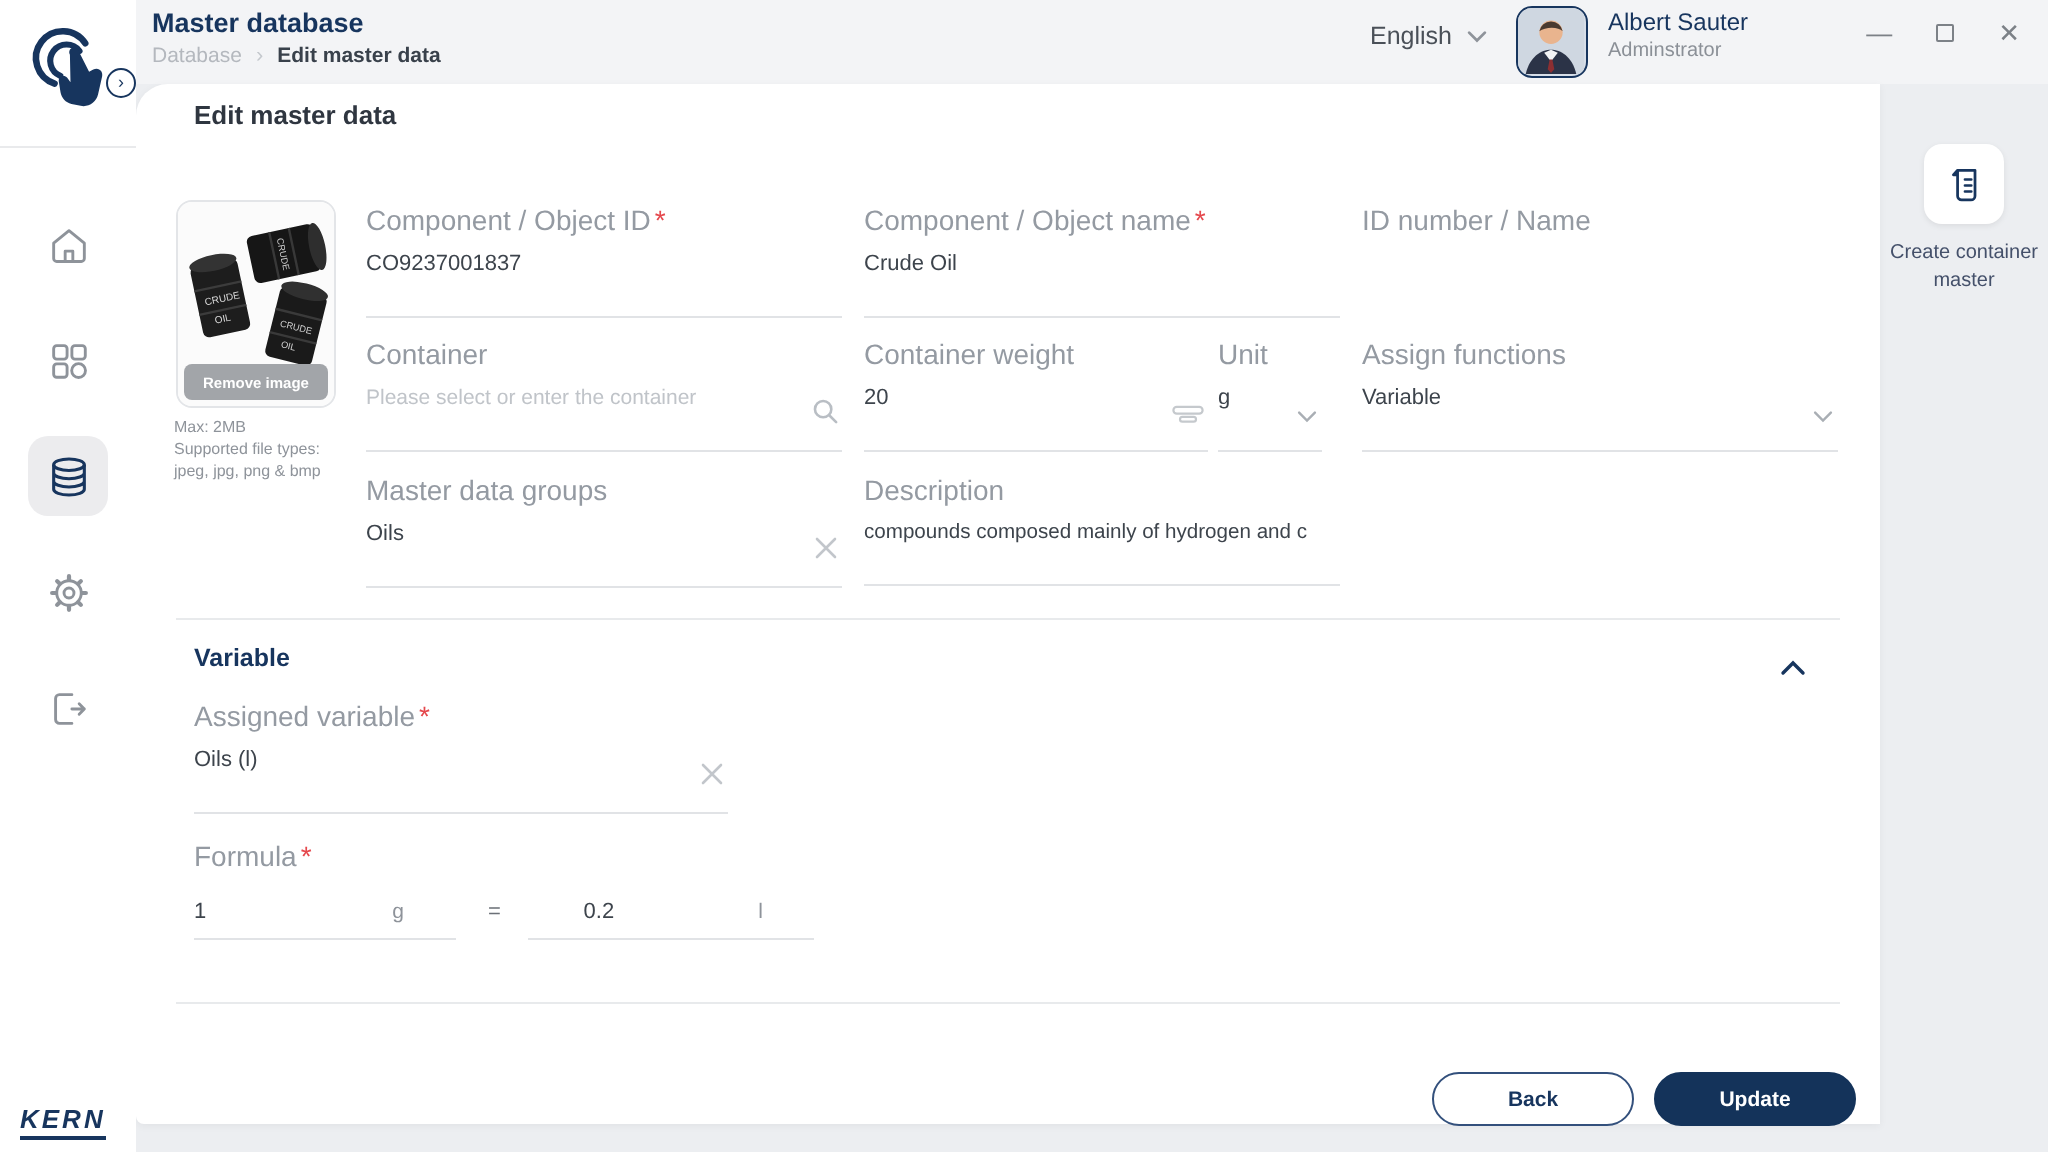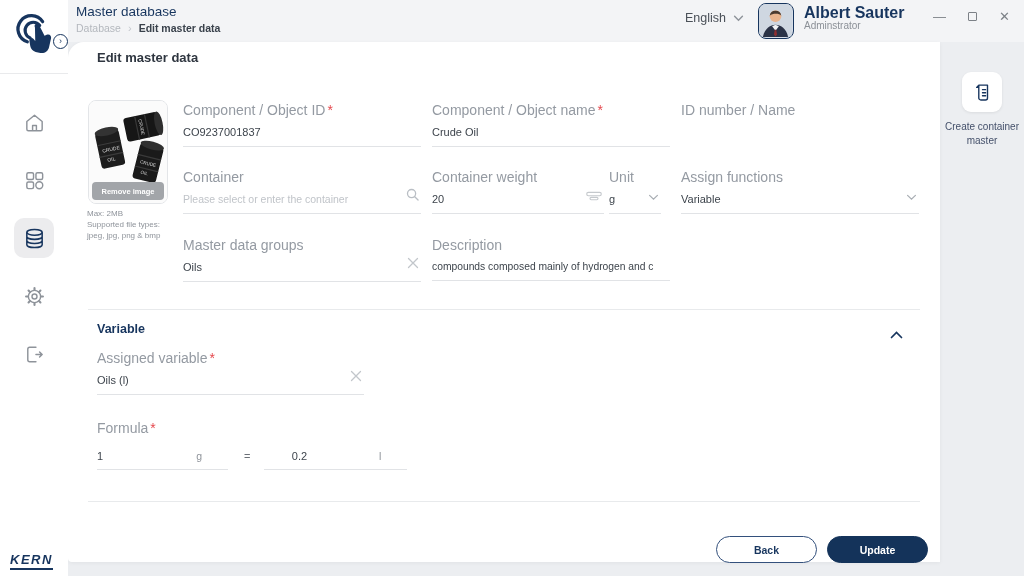--- a/index.html
+++ b/index.html
@@ -6,28 +6,28 @@
   html,body { width:1024px; height:576px; }
   body {
     font-family:"Liberation Sans", sans-serif;
     background:#eceef1;
     position:relative;
     overflow:hidden;
     color:#3d444c;
   }
   
   .topbar { position:absolute; left:68px; top:0; width:956px; height:42px; background:#f3f4f6; }
-  .app-title { position:absolute; left:8px; top:4px; font-size:13.5px; font-weight:normal; color:#17355e; }
+  .app-title { position:absolute; left:8px; top:4px; font-size:13.5px; font-weight:bold; color:#17355e; }
   .breadcrumb { position:absolute; left:8px; top:22px; font-size:10.5px; display:flex; gap:7px; align-items:center; }
   .crumb-parent { color:#b4b8be; }
   .crumb-sep { color:#c4c8cd; font-size:11px; }
   .crumb-current { color:#39414b; font-weight:bold; }
   .lang { position:absolute; left:617px; top:11px; display:flex; align-items:center; gap:7px; font-size:12.5px; color:#4a5058; cursor:pointer; }
   .avatar-box { position:absolute; left:690px; top:3px; width:36px; height:36px; border:1.5px solid #17355e; border-radius:8px; overflow:hidden; background:#d7dee8; }
-  .user-name { position:absolute; left:736px; top:4px; font-size:16px; font-weight:bold; color:#17355e; }
+  .user-name { position:absolute; left:736px; top:4px; font-size:12px; font-weight:normal; color:#17355e; }
   .user-role { position:absolute; left:736px; top:20px; font-size:10px; color:#8b9097; }
   .win-controls { position:absolute; right:14px; top:10px; display:flex; gap:22px; align-items:center; color:#7c8187; }
   .win-btn { font-size:13px; line-height:1; cursor:pointer; }
   .max-box { width:9px; height:9px; border:1.2px solid #7c8187; border-radius:1px; display:inline-block; }
   
   .sidebar { position:absolute; left:0; top:0; width:68px; height:576px; background:#ffffff; z-index:2; }
   .logo-wrap { height:74px; display:flex; align-items:center; justify-content:center; border-bottom:1px solid #e9eaec; }
   .nav { display:flex; flex-direction:column; align-items:center; gap:18px; padding-top:28px; }
   .nav-item { width:40px; height:40px; border-radius:10px; display:flex; align-items:center; justify-content:center; cursor:pointer; }
   .nav-item.active { background:#ececee; }
@@ -37,21 +37,21 @@
   .card { position:absolute; left:68px; top:42px; width:872px; height:520px; background:#fff; border-top-left-radius:16px; border-bottom-left-radius:4px; box-shadow:0 1px 4px rgba(0,0,0,.05); z-index:1; }
   .page-heading { position:absolute; left:29px; top:8px; font-size:13px; font-weight:bold; color:#2f3640; }
   
   .thumb { position:absolute; left:20px; top:58px; width:80px; height:104px; border:1px solid #e3e5e8; border-radius:8px; background:#fff; overflow:hidden; }
   .remove-bar { position:absolute; left:3px; right:3px; bottom:3px; height:18px; background:#a2a5a9; border-radius:4px; color:#fff; font-size:7.5px; font-weight:bold; display:flex; align-items:center; justify-content:center; cursor:pointer; }
   .img-meta { position:absolute; left:19px; top:167px; font-size:8px; color:#8e939a; line-height:1.35; }
   
   .field { position:absolute; width:238px; }
   .f-label { font-size:14px; color:#949aa2; margin-bottom:8px; white-space:nowrap; }
   .req { color:#e5484d; margin-left:2px; }
-  .f-control { position:relative; border-bottom:1px solid #e1e3e6; padding-bottom:8px; display:flex; align-items:flex-end; }
+  .f-control { position:relative; border-bottom:1px solid #e1e3e6; padding-bottom:20px; display:flex; align-items:flex-end; }
   .f-input { border:none; outline:none; background:transparent; font-family:"Liberation Sans",sans-serif; font-size:11px; color:#3d444c; width:100%; padding:0; }
   .f-input::placeholder { color:#c0c4c9; }
   .f-suffix-icon { position:absolute; right:2px; bottom:8px; }
   .col1 { left:115px; } .col2 { left:364px; } .col3 { left:613px; }
   .row1 { top:60px; } .row2 { top:127px; } .row3 { top:195px; }
   
   .section-divider { position:absolute; left:20px; width:832px; border-top:1px solid #e8eaec; }
   .var-title { position:absolute; left:29px; top:280px; font-size:12.5px; font-weight:bold; color:#17355e; }
   .var-collapse { position:absolute; left:822px; top:283px; cursor:pointer; }
   .formula-row { position:absolute; left:29px; top:408px; display:flex; align-items:flex-end; }

